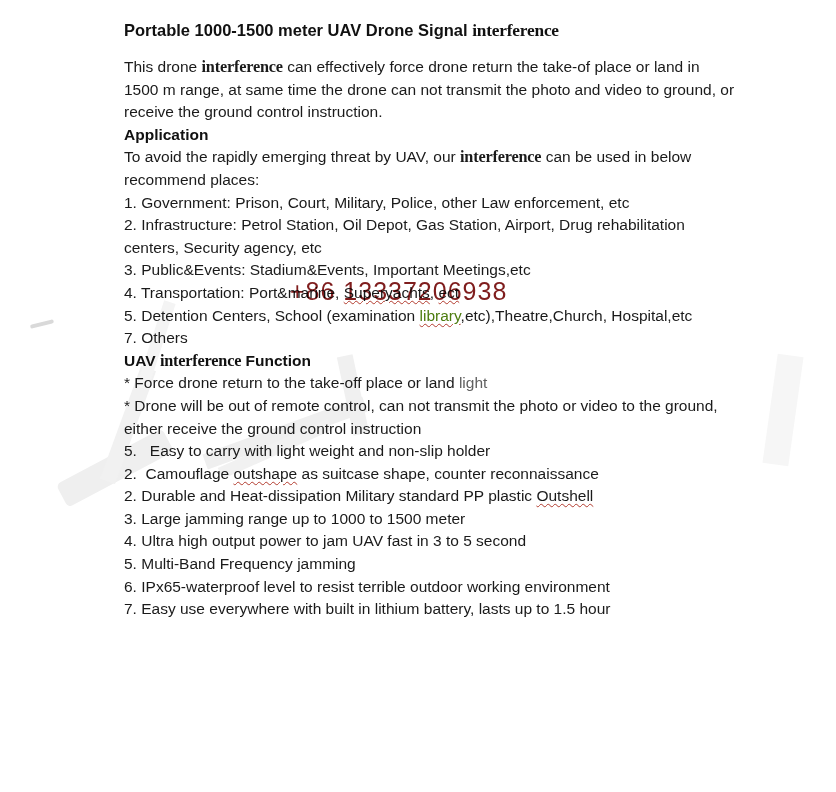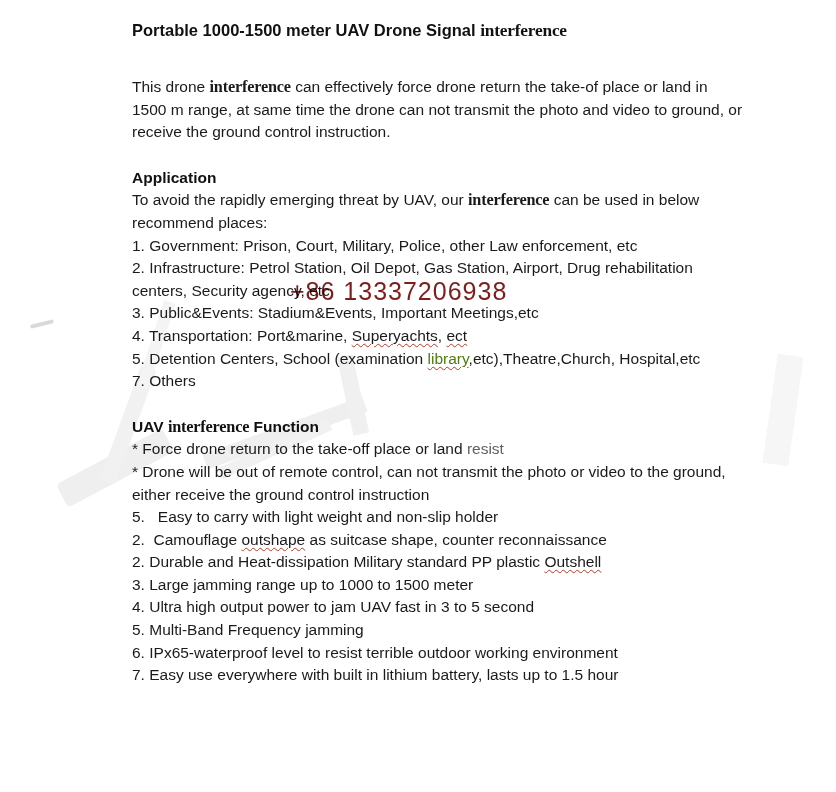--- a/index.html
+++ b/index.html
@@ -20,33 +20,33 @@
   .s2 { left: 120px; top: 365px; width: 16px;  height: 120px; background: #f1f1f1; transform: rotate(20deg); }
   .s3 { left: 200px; top: 425px; width: 170px; height: 16px; background: #efefef; transform: rotate(-20deg); }
   .s4 { left: 345px; top: 355px; width: 16px;  height: 80px; background: #f0f0f0; transform: rotate(-12deg); }
   .s5 { left: 150px; top: 300px; width: 12px;  height: 90px; background: #f4f4f4; transform: rotate(18deg); }
   .s6 { left: 30px;  top: 322px; width: 24px;  height: 4px;  background: #d9d9d9; transform: rotate(-14deg); border-radius: 2px; }
   .s7 { left: 770px; top: 355px; width: 26px;  height: 110px; background: #f6f6f6; transform: rotate(8deg); }
   .s8 { left: 215px; top: 443px; width: 120px; height: 12px; background: #f1f1f1; transform: rotate(-24deg); }
 
   .content {
     position: absolute;
-    left: 132px;
+    left: 124px;
     top: 8px;
     width: 614px;
     z-index: 1;
     color: #1a1a1a;
     font-size: 15.5px;
     line-height: 22.6px;
   }
   .para, .item { margin: 0; white-space: pre-wrap; }
   h1, h2 { margin: 0; font-size: 15.5px; line-height: 22.6px; color: #111; }
   .title { padding-top: 9px; font-size: 16.5px; line-height: 26px; font-weight: bold; }
-  .gap-top { margin-top: 23px; }
-  .intro { margin-top: 32px; }
+  .gap-top { }
+  .intro { margin-top: 12px; }
   .emph {
     font-family: "Liberation Serif", "DejaVu Serif", serif;
     font-weight: bold;
     font-size: 1.05em;
     letter-spacing: -0.2px;
   }
   .wavy {
     text-decoration: underline;
     text-decoration-style: wavy;
     text-decoration-color: #b23b2e;
@@ -100,21 +100,21 @@
       <div class="item">1. Government: Prison, Court, Military, Police, other Law enforcement, etc</div>
       <div class="item">2. Infrastructure: Petrol Station, Oil Depot, Gas Station, Airport, Drug rehabilitation centers, Security agency, etc</div>
       <div class="item">3. Public&amp;Events: Stadium&amp;Events, Important Meetings,etc</div>
       <div class="item"><span>4. Transportation: Port&amp;marine, </span><span class="wavy">Superyachts</span><span>, </span><span class="wavy">ect</span></div>
       <div class="item"><span>5. Detention Centers, School (examination </span><span class="wavy deg-dark">library</span><span>,etc),Theatre,Church, Hospital,etc</span></div>
       <div class="item">7. Others</div>
     </div>
 
     <h2 class="gap-top"><span>UAV </span><span class="emph">interference</span><span> Function</span></h2>
     <div>
-      <div class="item"><span>* Force drone return to the take-off place or land </span><span class="deg">resist</span></div>
+      <div class="item"><span>* Force drone return to the take-off place or land </span><span class="deg">light</span></div>
       <div class="item">* Drone will be out of remote control, can not transmit the photo or video to the ground, either receive the ground control instruction</div>
     </div>
 
     <div>
       <div class="item">5.   Easy to carry with light weight and non-slip holder</div>
       <div class="item"><span>2.  Camouflage </span><span class="wavy">outshape</span><span> as suitcase shape, counter reconnaissance</span></div>
       <div class="item"><span>2. Durable and Heat-dissipation Military standard PP plastic </span><span class="wavy">Outshell</span></div>
       <div class="item">3. Large jamming range up to 1000 to 1500 meter</div>
       <div class="item">4. Ultra high output power to jam UAV fast in 3 to 5 second</div>
       <div class="item">5. Multi-Band Frequency jamming</div>

